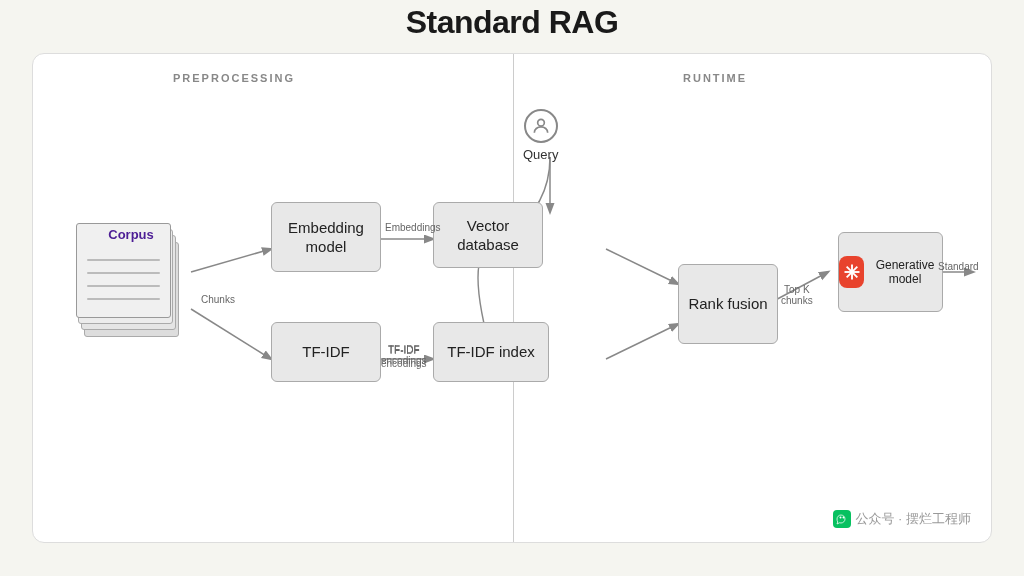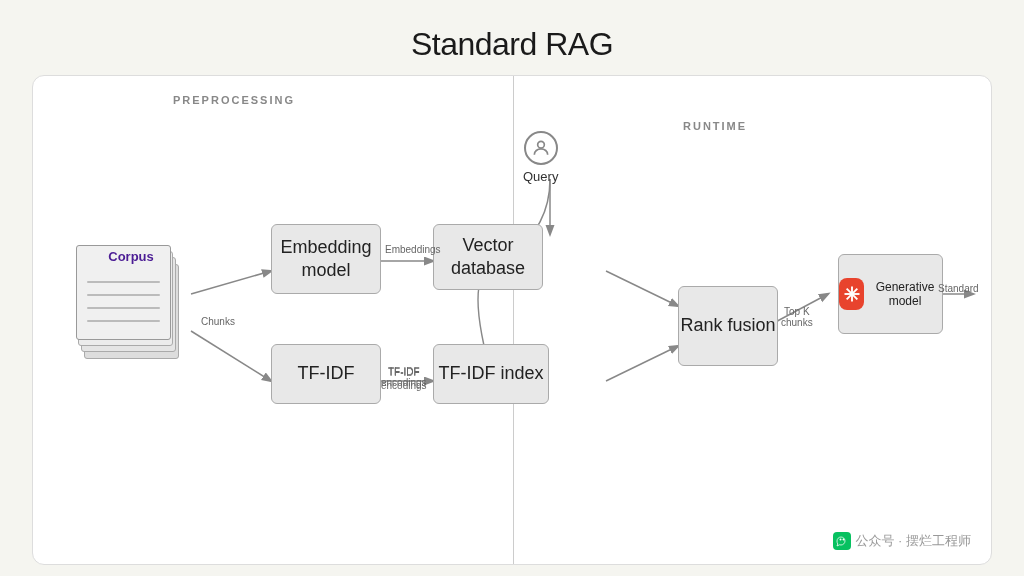--- a/index.html
+++ b/index.html
@@ -10,23 +10,23 @@
       background: #f5f5f0;
       font-family: -apple-system, BlinkMacSystemFont, 'Segoe UI', sans-serif;
       overflow: hidden;
       display: flex;
       flex-direction: column;
       align-items: center;
     }
 
     .main-title {
       font-size: 32px;
-      font-weight: 400;
+      font-weight: 700;
       color: #1a1a1a;
-      margin-top: 26px;
+      margin-top: 4px;
       margin-bottom: 12px;
       letter-spacing: -0.5px;
     }
 
     .diagram-container {
       width: 960px;
       height: 490px;
       background: #fff;
       border-radius: 12px;
       border: 1px solid #ddd;
@@ -47,33 +47,33 @@
     .section-label {
       position: absolute;
       top: 18px;
       font-size: 11px;
       font-weight: 700;
       letter-spacing: 2px;
       color: #888;
     }
 
     .label-preprocessing { left: 140px; }
-    .label-runtime { left: 650px; margin-top: 26px; }
+    .label-runtime { left: 650px; }
 
     
     .node {
       position: absolute;
       background: #e8e8e8;
       border: 1.5px solid #aaa;
       border-radius: 6px;
       display: flex;
       align-items: center;
       justify-content: center;
       text-align: center;
-      font-size: 18px;
+      font-size: 15px;
       font-weight: 500;
       color: #222;
       line-height: 1.3;
     }
 
     
     .corpus-node {
       position: absolute;
       left: 38px;
       top: 155px;

